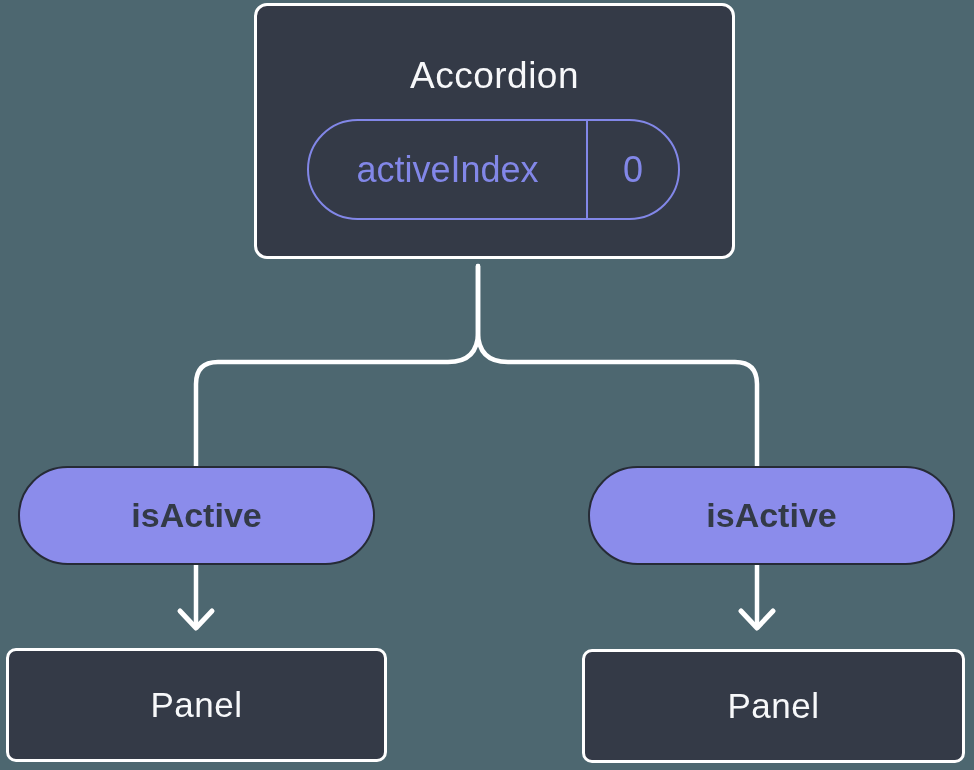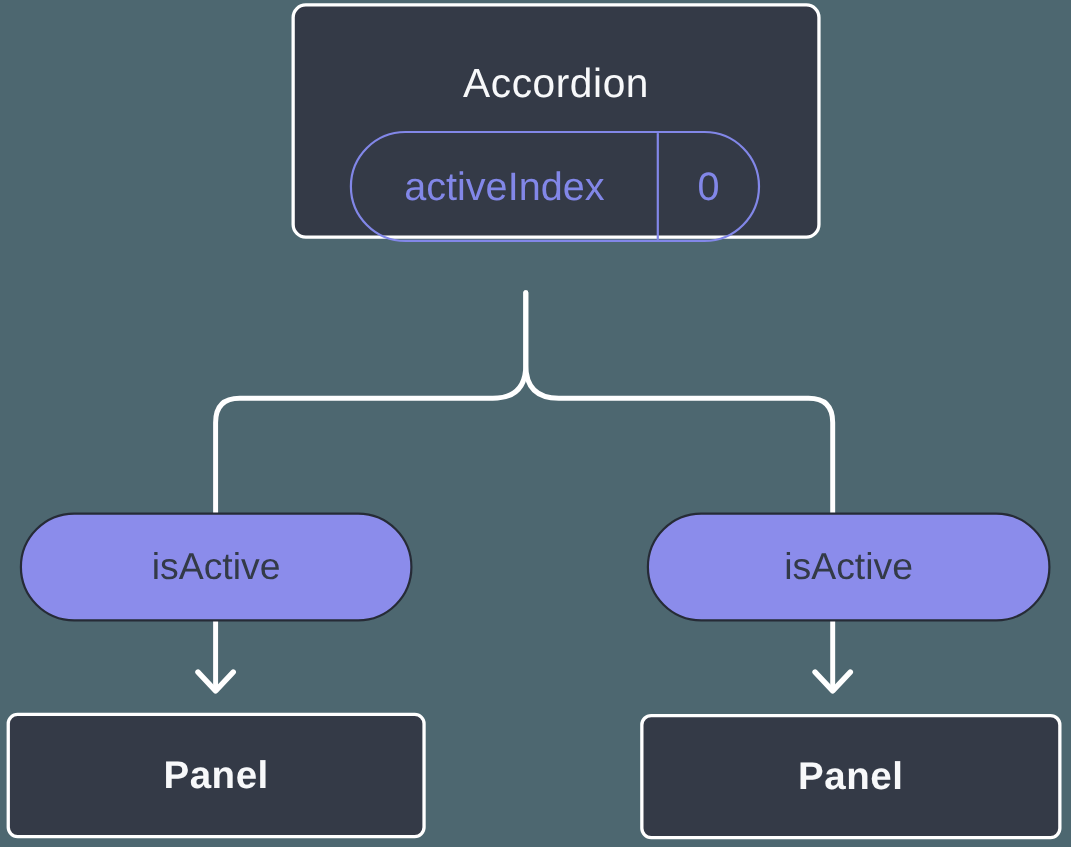--- a/index.html
+++ b/index.html
@@ -16,21 +16,21 @@
     position: absolute; left: 0; top: 0; z-index: 1;
   }
   .node {
     position: absolute;
     box-sizing: border-box;
     background: var(--node-fill, #343A47);
     border: 3px solid var(--node-border, #FFFFFF);
     z-index: 2;
   }
   .root-node {
-    left: 265px; top: 3px; width: 481px; height: 214px;
+    left: 254px; top: 3px; width: 481px; height: 256px;
     border-radius: 13px;
     border-width: 3.5px;
   }
   .node-title {
     position: absolute; left: 0; top: 50px; width: 100%;
     text-align: center;
     font-size: 37px; line-height: 40px; font-weight: 500;
     color: var(--title-text, #F7F8FA);
     letter-spacing: 0.5px;
   }
@@ -59,35 +59,35 @@
   }
   .state-pill .pill-value {
     width: 90px;
     border-left: 2px solid var(--accent, #8287E8);
   }
   .prop-pill {
     background: var(--pill-fill, #8B8CEB);
     border: 2px solid var(--pill-border, #262B36);
     color: var(--pill-text, #333A47);
     font-size: 34px;
-    font-weight: 400;
+    font-weight: 700;
     height: 99px;
     top: 466px;
   }
   .prop-pill .pill-value {
     border-left: 2px solid var(--pill-border, #262B36);
   }
   .pill-true { left: 18px; width: 357px; }
   .pill-true .pill-value { width: 142px; }
   .pill-false { left: 588px; width: 367px; }
   .pill-false .pill-value { width: 151px; }
   .panel-node {
     border-radius: 10px;
     display: flex; align-items: center; justify-content: center;
-    font-size: 35px; font-weight: 700;
+    font-size: 35px; font-weight: 400;
     color: var(--title-text, #F7F8FA);
     letter-spacing: 0.5px;
   }
   .panel-left  { left: 6px;   top: 648px; width: 381px; height: 114px; }
   .panel-right { left: 582px; top: 649px; width: 383px; height: 114px; }
 </style>
 </head>
 <body>
 
 <div class="canvas">

